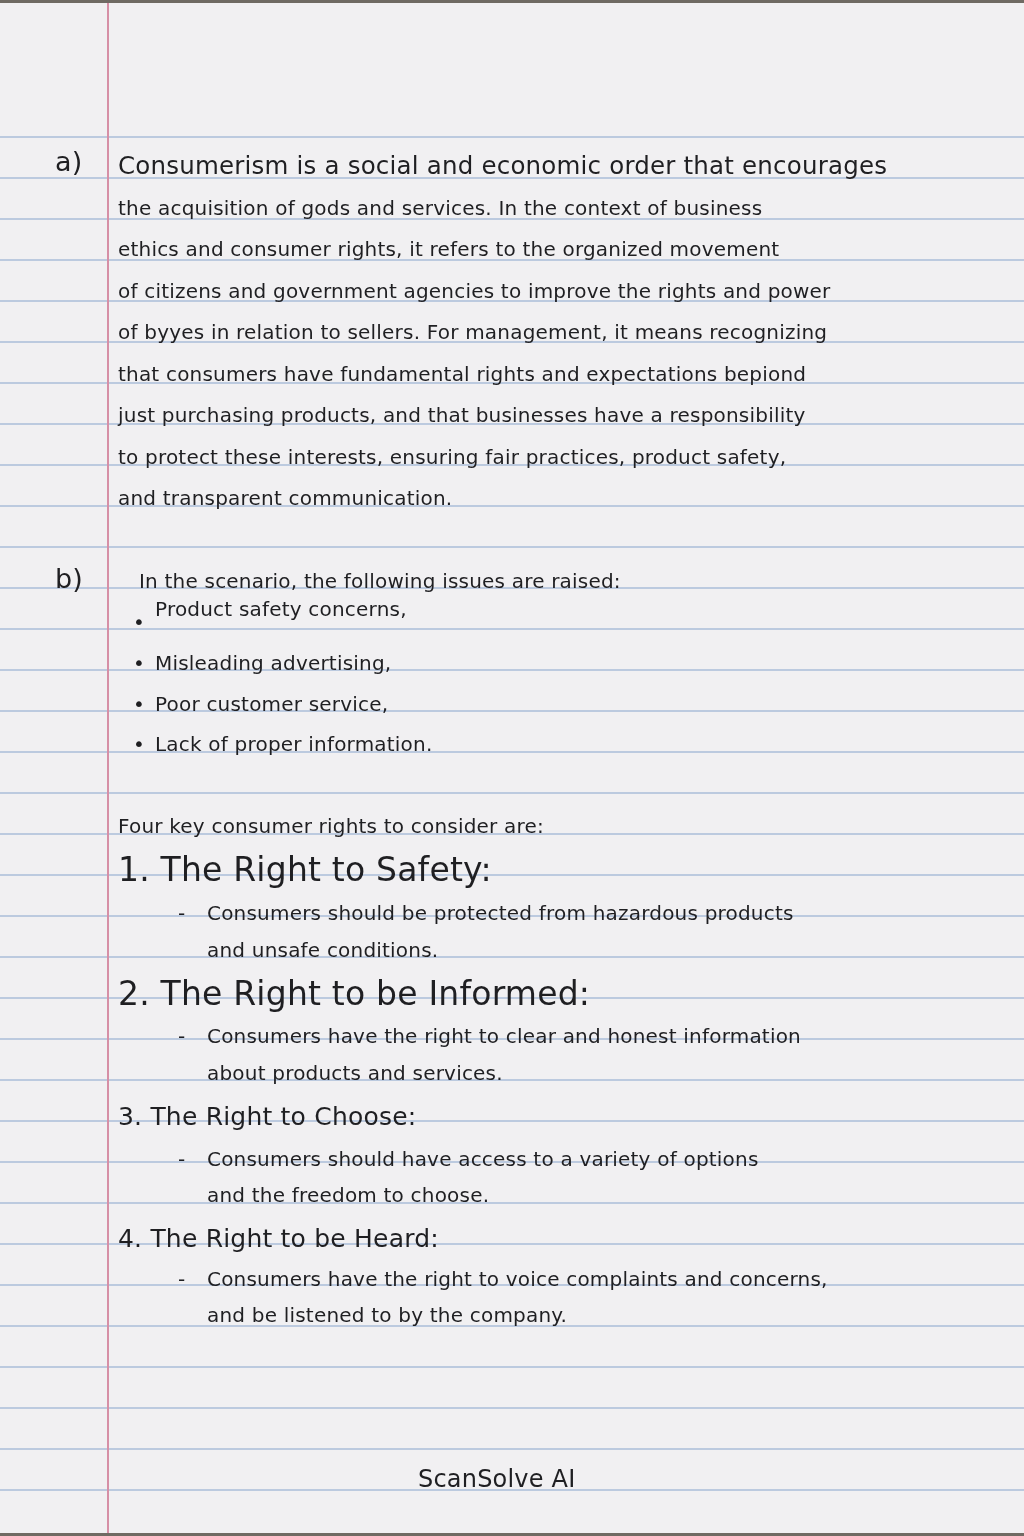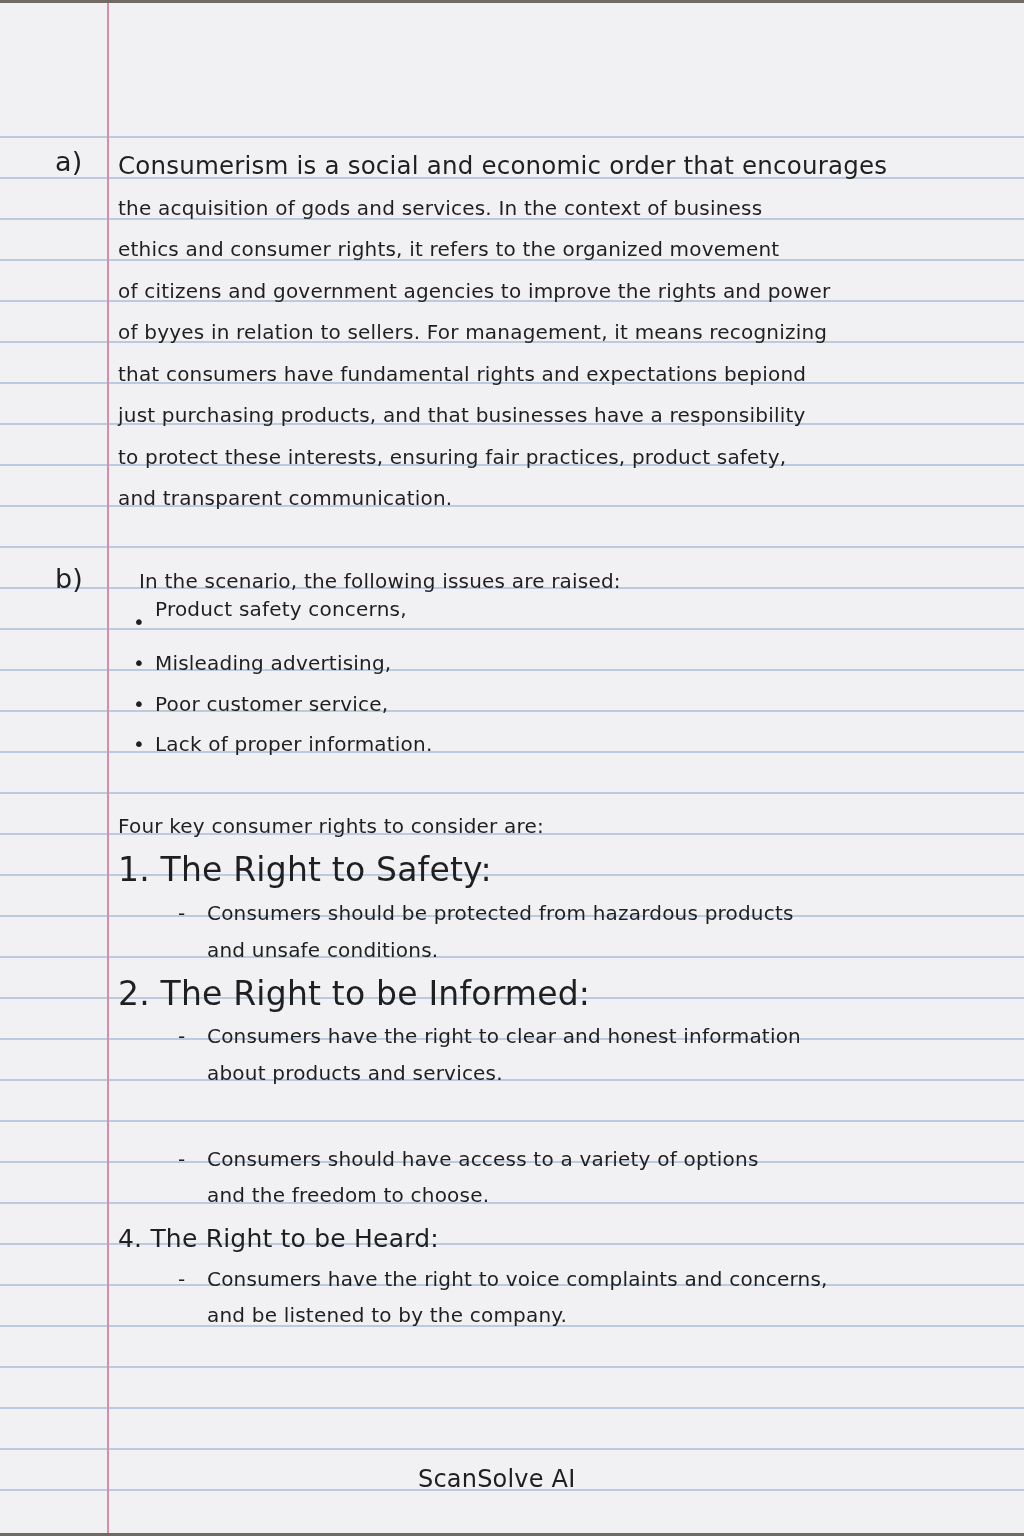--- a/index.html
+++ b/index.html
@@ -106,20 +106,21 @@
   <div class="line" style="left:118px; top:852px; font-size:33px;">1. The Right to Safety:</div>
   <div class="line" style="left:178px; top:895px;">-</div>
   <div class="line" style="left:207px; top:895px;">Consumers should be protected from hazardous products</div>
   <div class="line" style="left:207px; top:932px;">and unsafe conditions.</div>
 
   <div class="line" style="left:118px; top:976px; font-size:33px;">2. The Right to be Informed:</div>
   <div class="line" style="left:178px; top:1018px;">-</div>
   <div class="line" style="left:207px; top:1018px;">Consumers have the right to clear and honest information</div>
   <div class="line" style="left:207px; top:1055px;">about products and services.</div>
 
+  <div class="line" style="left:118px; top:1099px; font-size:25px;">3. The Right to Choose:</div>
   <div class="line" style="left:178px; top:1141px;">-</div>
   <div class="line" style="left:207px; top:1141px;">Consumers should have access to a variety of options</div>
   <div class="line" style="left:207px; top:1177px;">and the freedom to choose.</div>
 
   <div class="line" style="left:118px; top:1221px; font-size:25px;">4. The Right to be Heard:</div>
   <div class="line" style="left:178px; top:1261px;">-</div>
   <div class="line" style="left:207px; top:1261px;">Consumers have the right to voice complaints and concerns,</div>
   <div class="line" style="left:207px; top:1297px;">and be listened to by the company.</div>
 
   <div class="line footer" style="left:418px; top:1461px;">ScanSolve AI</div>

